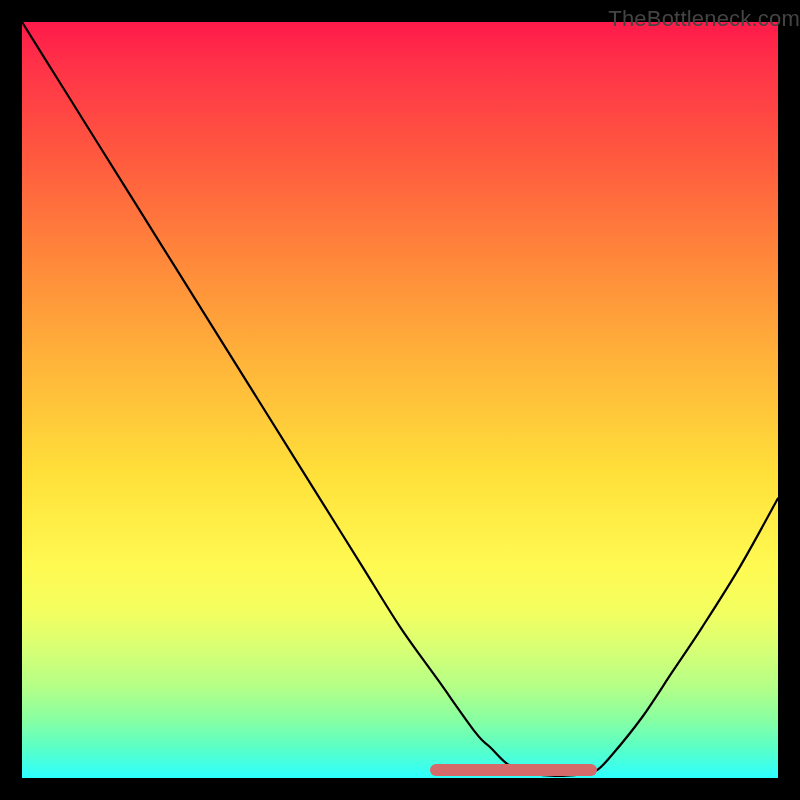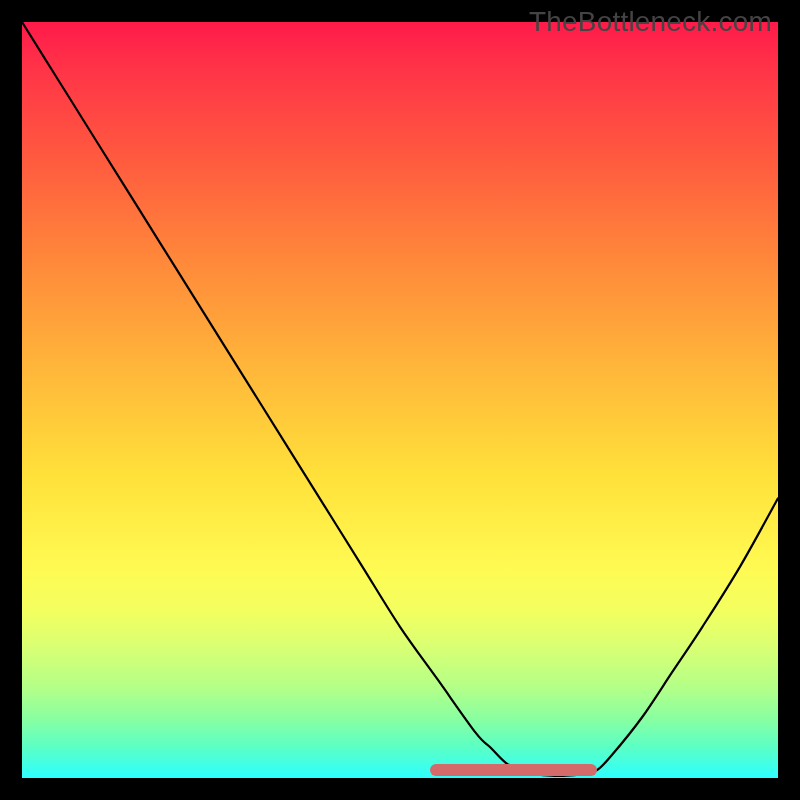--- a/index.html
+++ b/index.html
@@ -7,23 +7,23 @@
     padding: 0;
     width: 800px;
     height: 800px;
     background: #000;
     position: relative;
     font-family: Arial, Helvetica, sans-serif;
   }
   .watermark {
     position: absolute;
     top: 6px;
-    right: 28px;
+    right: 0;
     color: #444;
-    font-size: 28px;
+    font-size: 22px;
     font-weight: 500;
     z-index: 10;
     letter-spacing: 0.2px;
     margin-left: 44px;
   }
   .plot-area {
     position: absolute;
     left: 22px;
     top: 22px;
     width: 756px;

